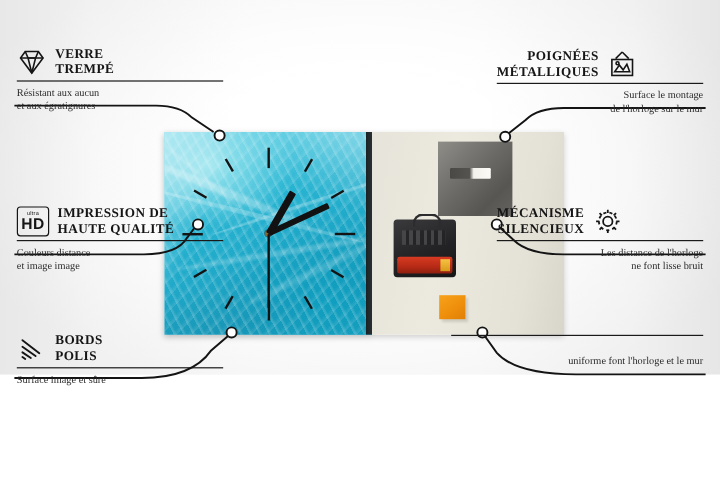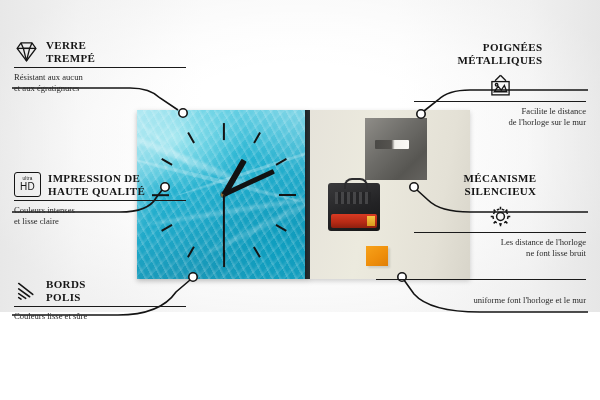--- a/index.html
+++ b/index.html
@@ -82,37 +82,37 @@
   .tick{position:absolute;background:#141414;transform-origin:50% 50%;}
   .hand{position:absolute;background:#121212;transform-origin:0% 50%;border-radius:1px;}
   .pivot{position:absolute;left:50%;top:50%;width:5px;height:5px;margin:-2.5px 0 0 -2.5px;
     border-radius:50%;background:#8b6a32;box-shadow:0 0 0 1px rgba(0,0,0,.35);}
 
   
   .lines{position:absolute;inset:0;pointer-events:none;}
   .callout{position:absolute;width:172px;}
   .callout.right{text-align:right;}
   .co-head{display:flex;align-items:center;gap:7px;}
-  .callout.right .co-head{justify-content:flex-end;flex-direction:column;}
+  .callout.right .co-head{}
   .co-title{
     font-weight:bold;font-size:11px;line-height:12.5px;letter-spacing:.35px;
     color:#151515;text-transform:uppercase;
   }
   .co-icon{width:25px;height:25px;flex:0 0 25px;color:#151515;}
   .co-icon svg{display:block;width:100%;height:100%;}
   .co-rule{height:1px;background:#1a1a1a;margin:3px 0 4px;}
   .co-sub{font-size:8.6px;line-height:10.5px;color:#2a2a2a;}
 
   .hd-badge{
     width:25px;height:23px;border:1.3px solid #151515;border-radius:3px;
     display:flex;flex-direction:column;align-items:center;justify-content:center;
     font-family:"Liberation Sans", sans-serif;line-height:1;
   }
   .hd-badge .u{font-size:4.6px;letter-spacing:.2px;}
-  .hd-badge .h{font-size:10px;font-weight:normal;letter-spacing:.3px;}
+  .hd-badge .h{font-size:13px;font-weight:bold;letter-spacing:.3px;}
 </style>
 </head>
 <body>
 
 <div class="stage">
 
   <div class="product">
 
     <div class="clock-panel">
       <div class="sheen"></div>
@@ -203,21 +203,21 @@
       <span class="co-icon hd-badge">
         <span class="u">ultra</span>
         <span class="h">HD</span>
       </span>
       <span class="co-title">
         <span>IMPRESSION DE</span><br><span>HAUTE QUALITÉ</span>
       </span>
     </div>
     <div class="co-rule"></div>
     <div class="co-sub">
-      <span>Couleurs intenses</span><br><span>et lisse claire</span>
+      <span>Couleurs distance</span><br><span>et image image</span>
     </div>
   </div>
 
   <div class="callout" style="left:14px;top:278px;">
     <div class="co-head">
       <span class="co-icon">
         <svg viewBox="0 0 32 32">
             <g fill="none" stroke="currentColor" stroke-width="2" stroke-linecap="round">
           <path d="M6 7 L24 21"></path>
               <path d="M6 14 L20 24"></path>
@@ -225,21 +225,21 @@
               <path d="M6 25 L9 27"></path>
         </g>
           </svg>
       </span>
       <span class="co-title">
         <span>BORDS</span><br><span>POLIS</span>
       </span>
     </div>
     <div class="co-rule"></div>
     <div class="co-sub">
-      <span>Couleurs lisse et sûre</span>
+      <span>Surface image et sûre</span>
     </div>
   </div>
 
   <div class="callout right" style="left:414px;top:41px;">
     <div class="co-head">
       <span class="co-title">
         <span>POIGNÉES</span><br><span>MÉTALLIQUES</span>
       </span>
       <span class="co-icon">
         <svg viewBox="0 0 32 32">
@@ -248,21 +248,21 @@
           <path d="M16 3 L9 10"></path>
               <path d="M16 3 L23 10"></path>
           <path d="M8 24 L13 17 L17 22 L21 16 L24 24 Z"></path>
               <circle cx="11" cy="15" r="1.6"></circle>
         </g>
           </svg>
       </span>
     </div>
     <div class="co-rule"></div>
     <div class="co-sub">
-      <span>Facilite le distance</span><br><span>de l'horloge sur le mur</span>
+      <span>Surface le montage</span><br><span>de l'horloge sur le mur</span>
     </div>
   </div>
 
   <div class="callout right" style="left:414px;top:172px;">
     <div class="co-head">
       <span class="co-title">
         <span>MÉCANISME</span><br><span>SILENCIEUX</span>
       </span>
       <span class="co-icon">
         <svg viewBox="0 0 32 32">

